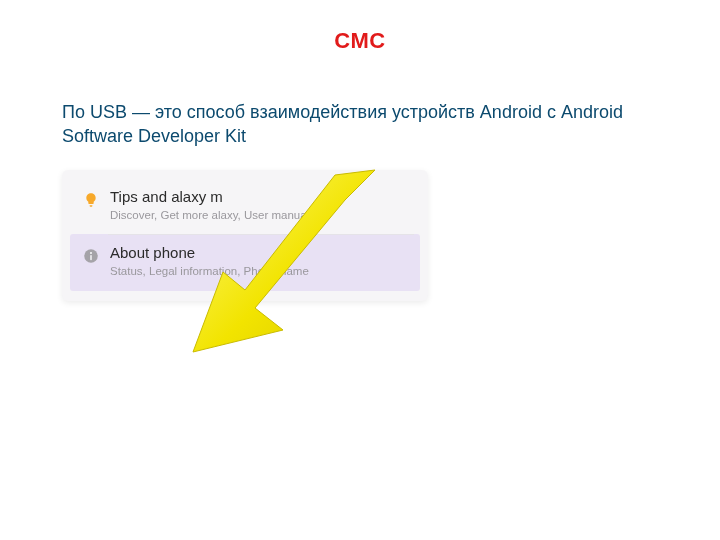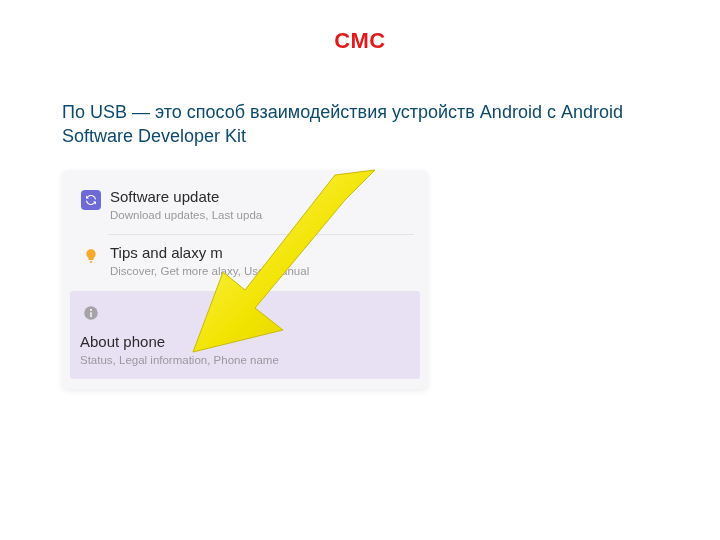--- a/index.html
+++ b/index.html
@@ -59,21 +59,20 @@
     position: absolute;
     left: 38px;
     right: 6px;
     top: 0;
     height: 1px;
     background: #e5e3e8;
   }
   .row.highlight {
     background: #e8e1f4;
     border-radius: 3px;
-    flex-direction: column;
   }
   .icon-cell {
     width: 30px;
     flex: 0 0 30px;
     display: flex;
     justify-content: center;
     padding-top: 2px;
   }
   .text-cell {
     flex: 1 1 auto;
@@ -134,33 +133,20 @@
 <body>
 
 <div class="page">
 
   <div class="title">СМС</div>
 
   <div class="body-text">По USB — это способ взаимодействия устройств Android с Android Software Developer Kit</div>
 
   <div class="card">
 
-    <div class="row">
-      <div class="icon-cell">
-        <div class="icon-box icon-update">
-          <svg viewBox="0 0 24 24">
-              <path fill="#ffffff" d="M12 4c4 0 7.4 3 7.9 6.9l2.1-.3c-.6-5-4.9-8.6-10-8.6-3 0-5.7 1.3-7.5 3.4L2 3v6h6L5.9 6.9C7.3 5.1 9.5 4 12 4zm0 16c-4 0-7.4-3-7.9-6.9l-2.1.3c.6 5 4.9 8.6 10 8.6 3 0 5.7-1.3 7.5-3.4L22 21v-6h-6l2.1 2.1C16.7 18.9 14.5 20 12 20z"></path>
-            </svg>
-        </div>
-      </div>
-      <div class="text-cell">
-        <div class="row-title">Software update</div>
-        <div class="row-sub">Download updates, Last upda</div>
-      </div>
-    </div>
 
     <div class="row">
       <div class="icon-cell">
         <div class="icon-tips">
           <svg viewBox="0 0 24 24">
               <path fill="#f7a92b" d="M12 2C8.1 2 5 5.1 5 9c0 2.4 1.2 4.5 3 5.8V17c0 .6.4 1 1 1h6c.6 0 1-.4 1-1v-2.2c1.8-1.3 3-3.4 3-5.8 0-3.9-3.1-7-7-7zm-2 18h4v1c0 .6-.4 1-1 1h-2c-.6 0-1-.4-1-1v-1z"></path>
             </svg>
         </div>
       </div>
       <div class="text-cell">

